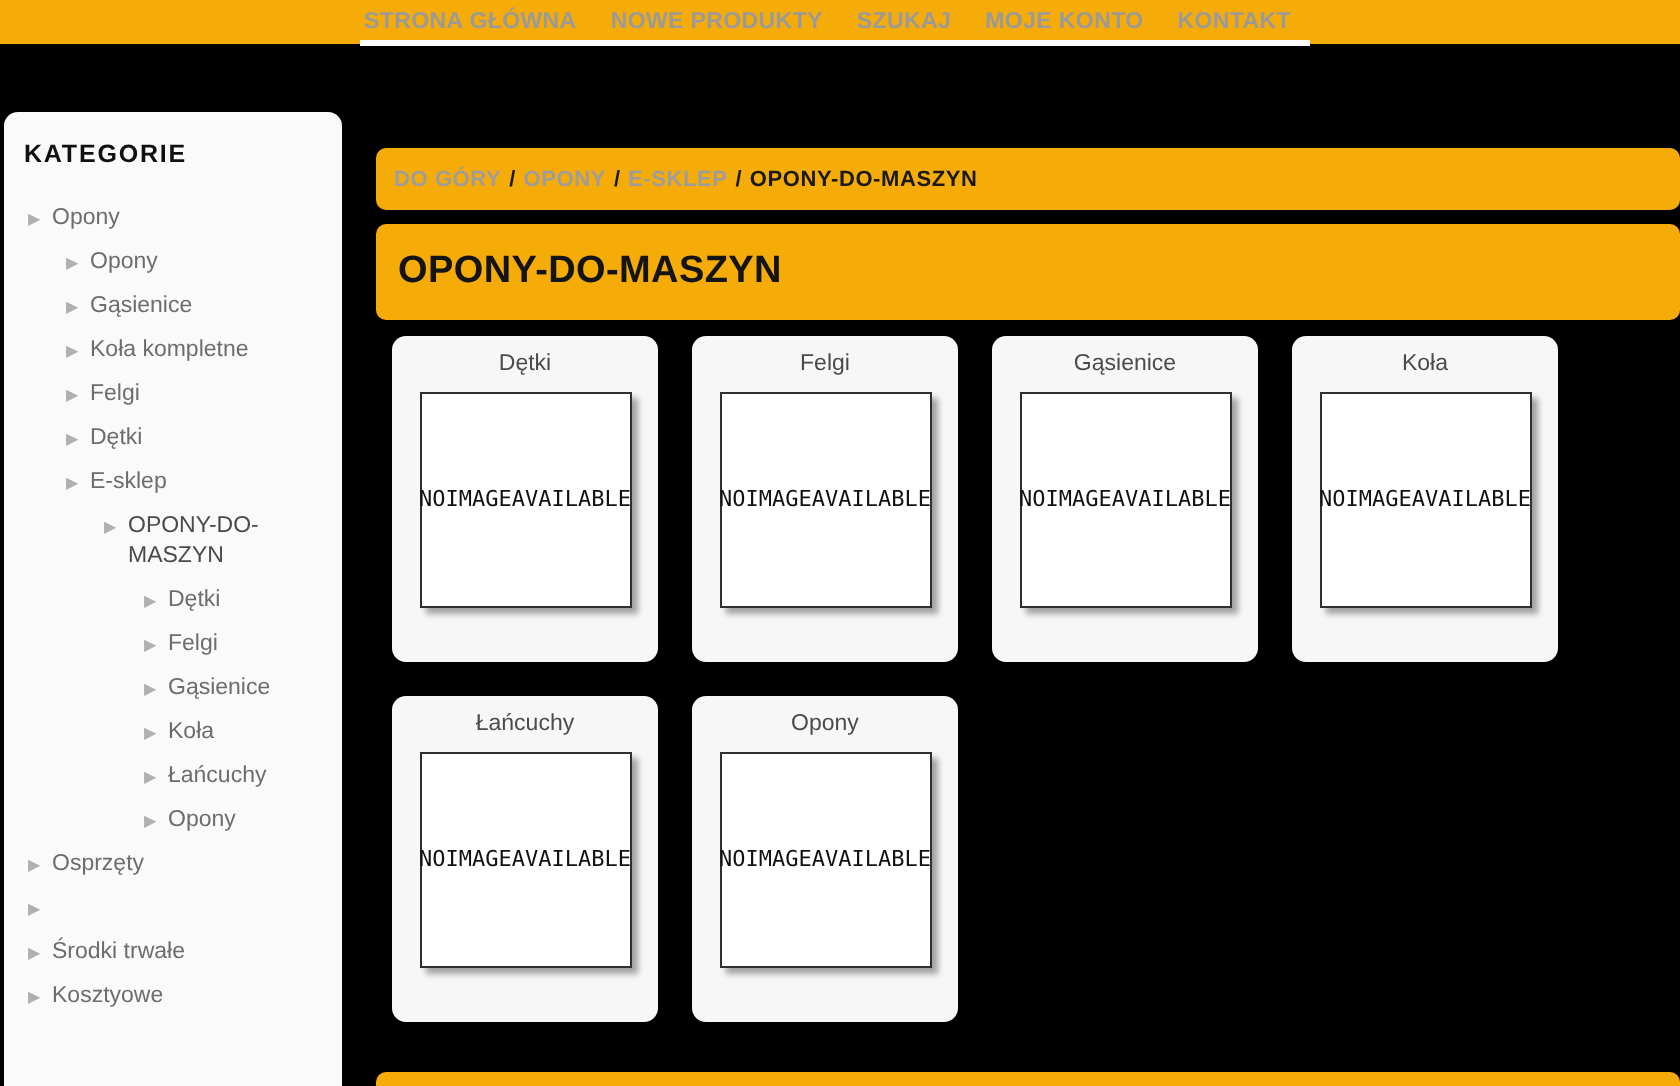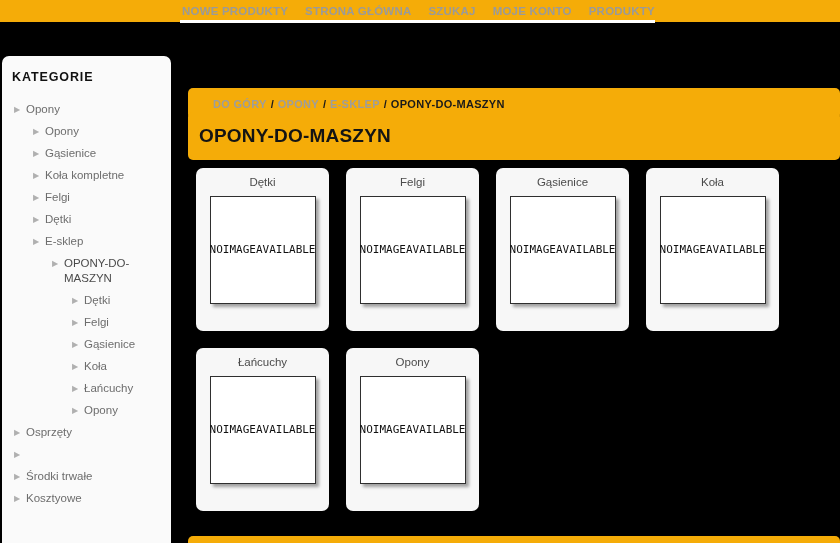--- a/index.html
+++ b/index.html
@@ -85,27 +85,27 @@
   .cat.current .lbl { color: #4a4a4a; }
 
   
   #content {
     position: absolute;
     left: 188px; top: 0;
     width: 652px; height: 543px;
   }
   #breadcrumb {
     position: absolute;
-    left: 0; top: 88px;
+    left: 0; top: 74px;
     width: 652px; height: 31px;
     background: #F5AC08;
     border-radius: 5px;
     display: flex;
     align-items: center;
-    padding-left: 25px;
+    padding-left: 9px;
     white-space: nowrap;
   }
   .crumb {
     font-size: 11px;
     font-weight: bold;
     color: #9d9d9d;
     letter-spacing: 0.3px;
     cursor: pointer;
   }
   .crumb.current { color: #1a1a1a; cursor: default; }
@@ -180,25 +180,25 @@
     width: 652px; height: 14px;
     background: #F5AC08;
     border-radius: 5px 5px 0 0;
   }
 </style>
 </head>
 <body>
 
 <div id="topnav">
   <div id="topnav-list">
+      <a class="nav-link">STRONA GŁÓWNA</a>
       <a class="nav-link">NOWE PRODUKTY</a>
-      <a class="nav-link">STRONA GŁÓWNA</a>
       <a class="nav-link">SZUKAJ</a>
       <a class="nav-link">MOJE KONTO</a>
-      <a class="nav-link">PRODUKTY</a>
+      <a class="nav-link">KONTAKT</a>
     </div>
 </div>
 <div id="nav-underline"></div>
 
 <div id="sidebar">
   <div id="sidebar-title">KATEGORIE</div>
   <div id="sidebar-list">
       <div class="cat lvl1">
         <span class="arrow">▶</span>
         <span class="lbl">Opony</span>

